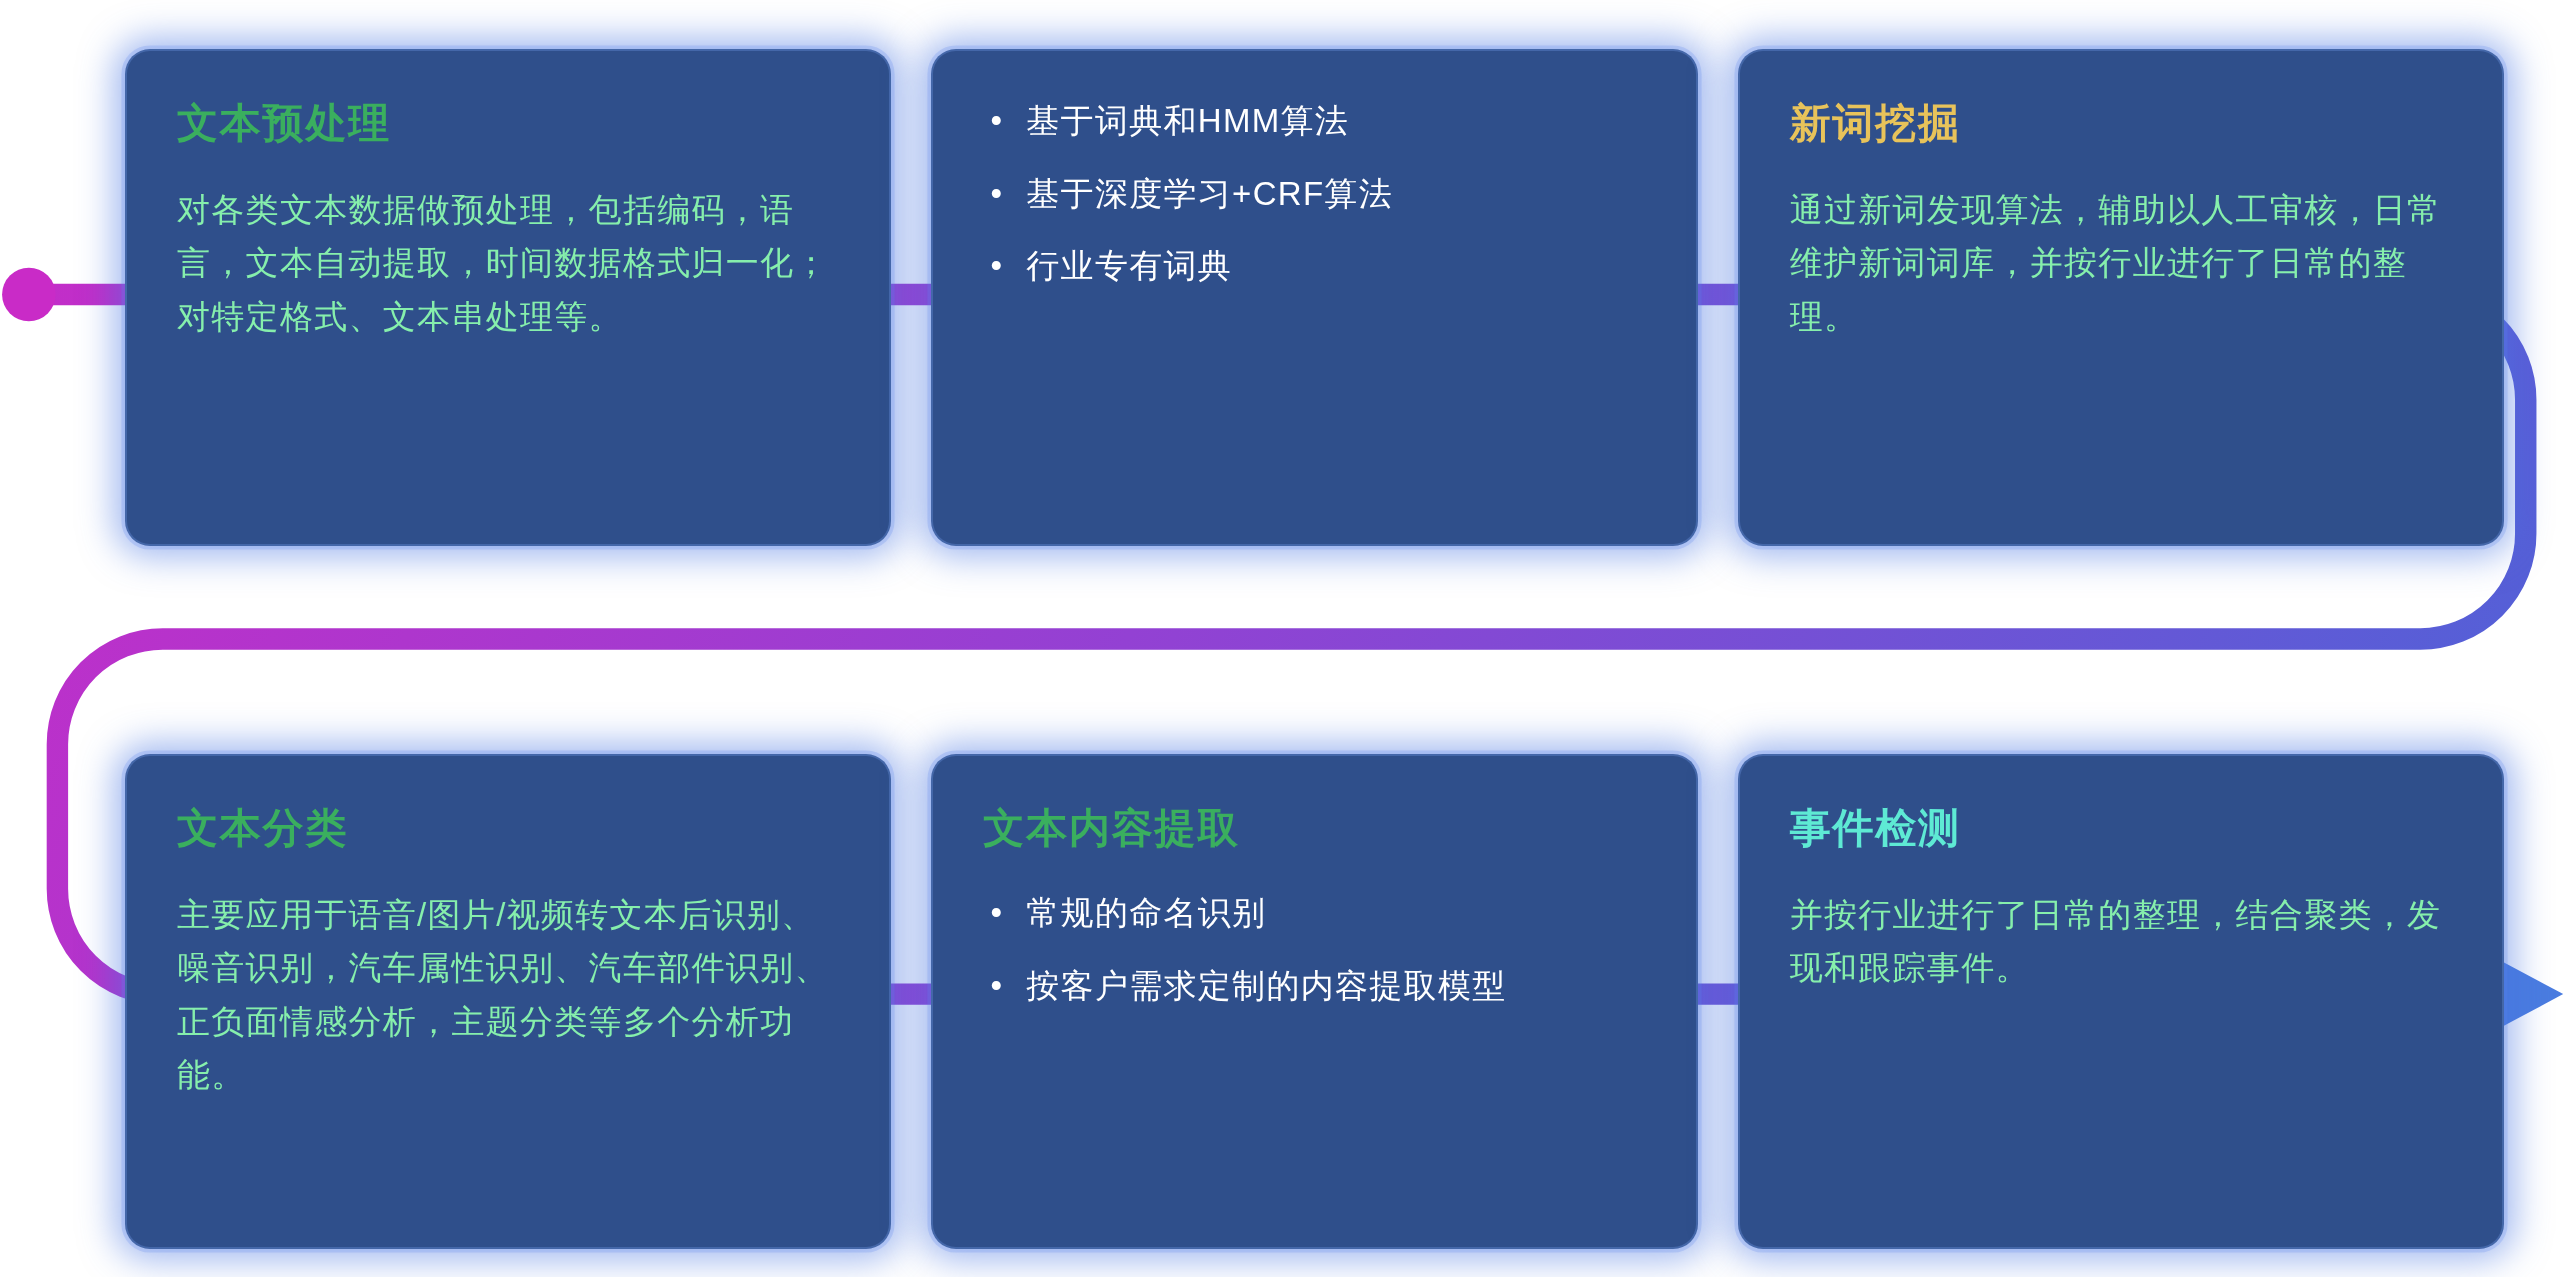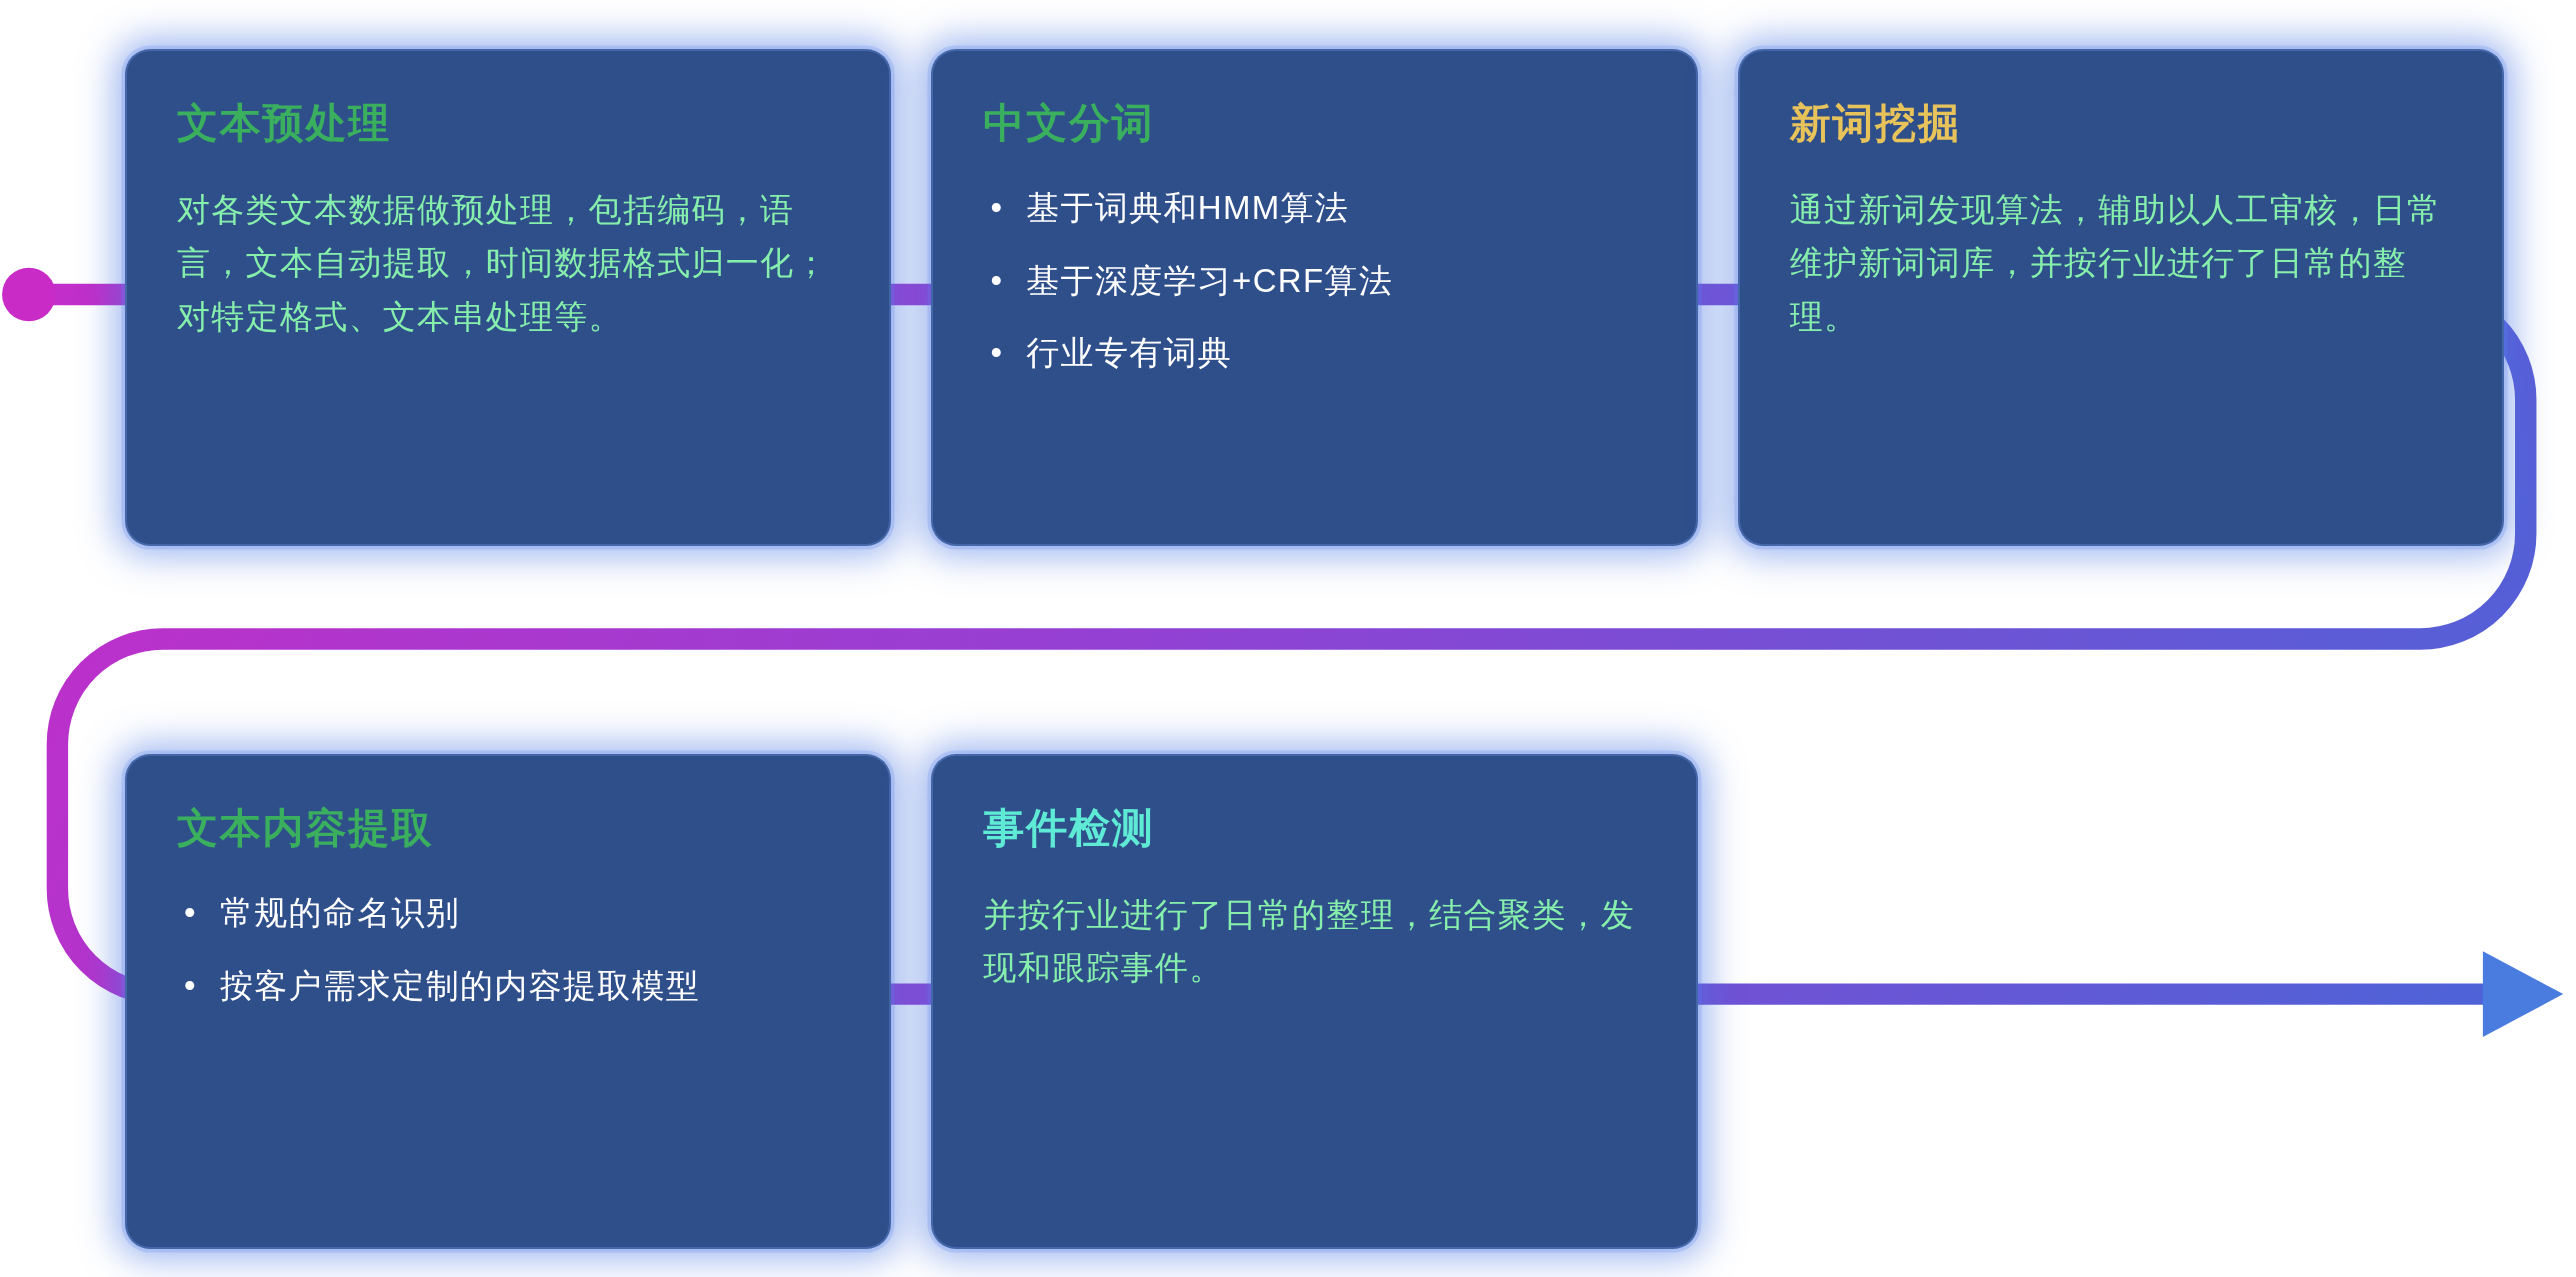--- a/index.html
+++ b/index.html
@@ -67,21 +67,20 @@
   </svg>
 
   <div class="grid">
 
     <section class="card">
       <h2 class="card-title" style="color: rgb(58, 175, 94);">文本预处理</h2>
       <p class="card-body">对各类文本数据做预处理，包括编码，语言，文本自动提取，时间数据格式归一化；对特定格式、文本串处理等。</p>
     </section>
 
     <section class="card">
-      <h2 class="card-title" style="color: rgb(58, 175, 94);">中文分词</h2>
       <ul class="bullets">
         <li>
           <span class="bullet-dot">•</span>
           <span>基于词典和HMM算法</span>
         </li>
         <li>
           <span class="bullet-dot">•</span>
           <span>基于深度学习+CRF算法</span>
         </li>
         <li>
@@ -89,20 +88,24 @@
           <span>行业专有词典</span>
         </li>
       </ul>
     </section>
 
     <section class="card">
       <h2 class="card-title" style="color: rgb(232, 195, 90);">新词挖掘</h2>
       <p class="card-body">通过新词发现算法，辅助以人工审核，日常维护新词词库，并按行业进行了日常的整理。</p>
     </section>
 
+    <section class="card">
+      <h2 class="card-title" style="color: rgb(58, 175, 94);">文本分类</h2>
+      <p class="card-body">主要应用于语音/图片/视频转文本后识别、噪音识别，汽车属性识别、汽车部件识别、正负面情感分析，主题分类等多个分析功能。</p>
+    </section>
 
     <section class="card">
       <h2 class="card-title" style="color: rgb(58, 175, 94); font-family: Liberation Mono, monospace;">文本内容提取</h2>
       <ul class="bullets">
         <li>
           <span class="bullet-dot">•</span>
           <span>常规的命名识别</span>
         </li>
         <li>
           <span class="bullet-dot">•</span>

